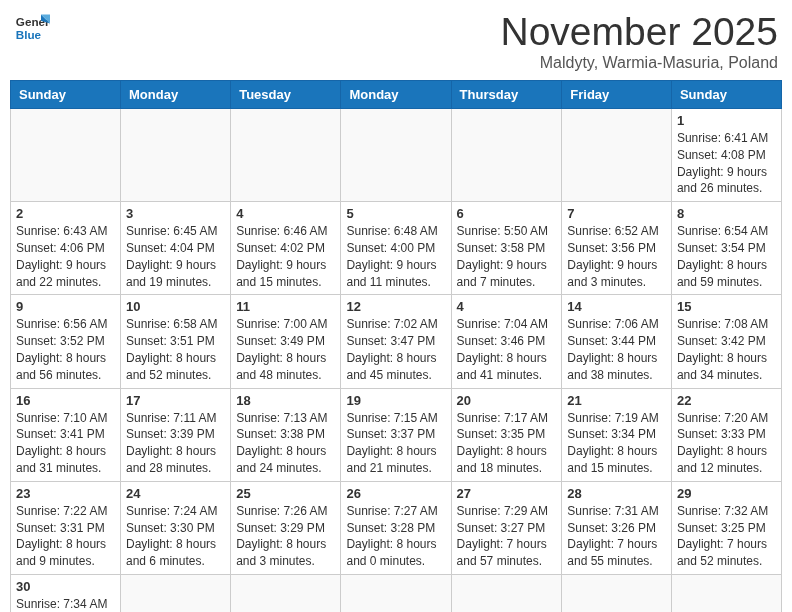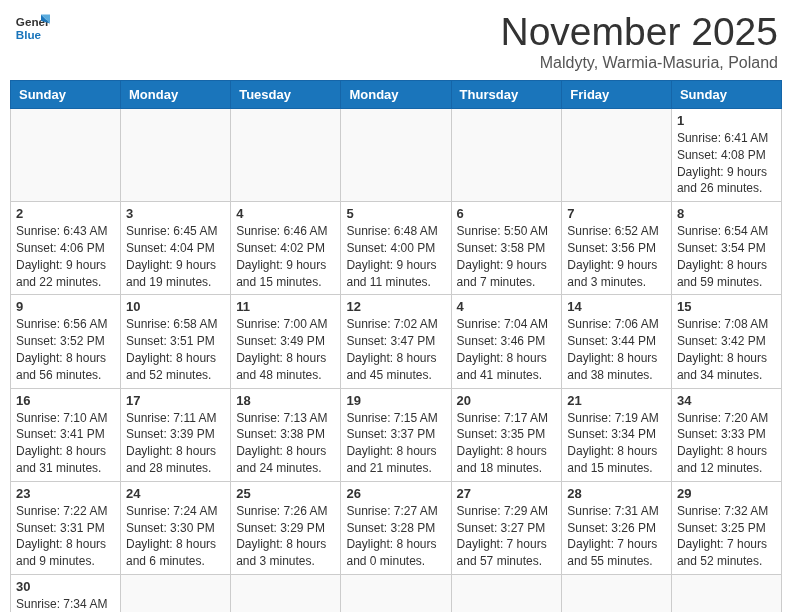--- a/index.html
+++ b/index.html
@@ -245,21 +245,21 @@
 Sunset: 3:35 PM
 Daylight: 8 hours and 18 minutes.</div>
         </td>
         <td>
           <span class="day-number">21</span>
           <div class="day-info">Sunrise: 7:19 AM
 Sunset: 3:34 PM
 Daylight: 8 hours and 15 minutes.</div>
         </td>
         <td>
-          <span class="day-number">34</span>
+          <span class="day-number">22</span>
           <div class="day-info">Sunrise: 7:20 AM
 Sunset: 3:33 PM
 Daylight: 8 hours and 12 minutes.</div>
         </td>
       </tr>
       <tr>
         <td>
           <span class="day-number">23</span>
           <div class="day-info">Sunrise: 7:22 AM
 Sunset: 3:31 PM

